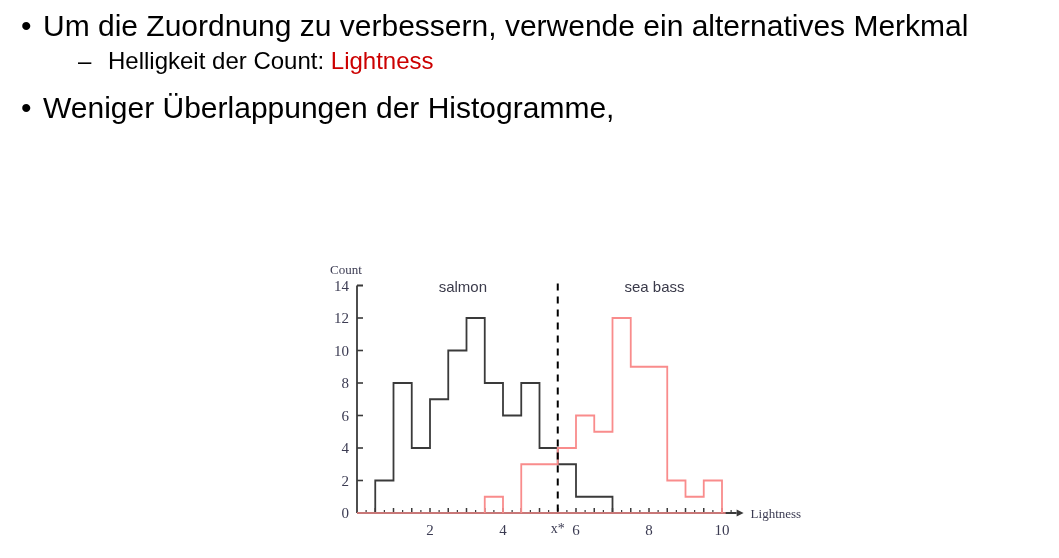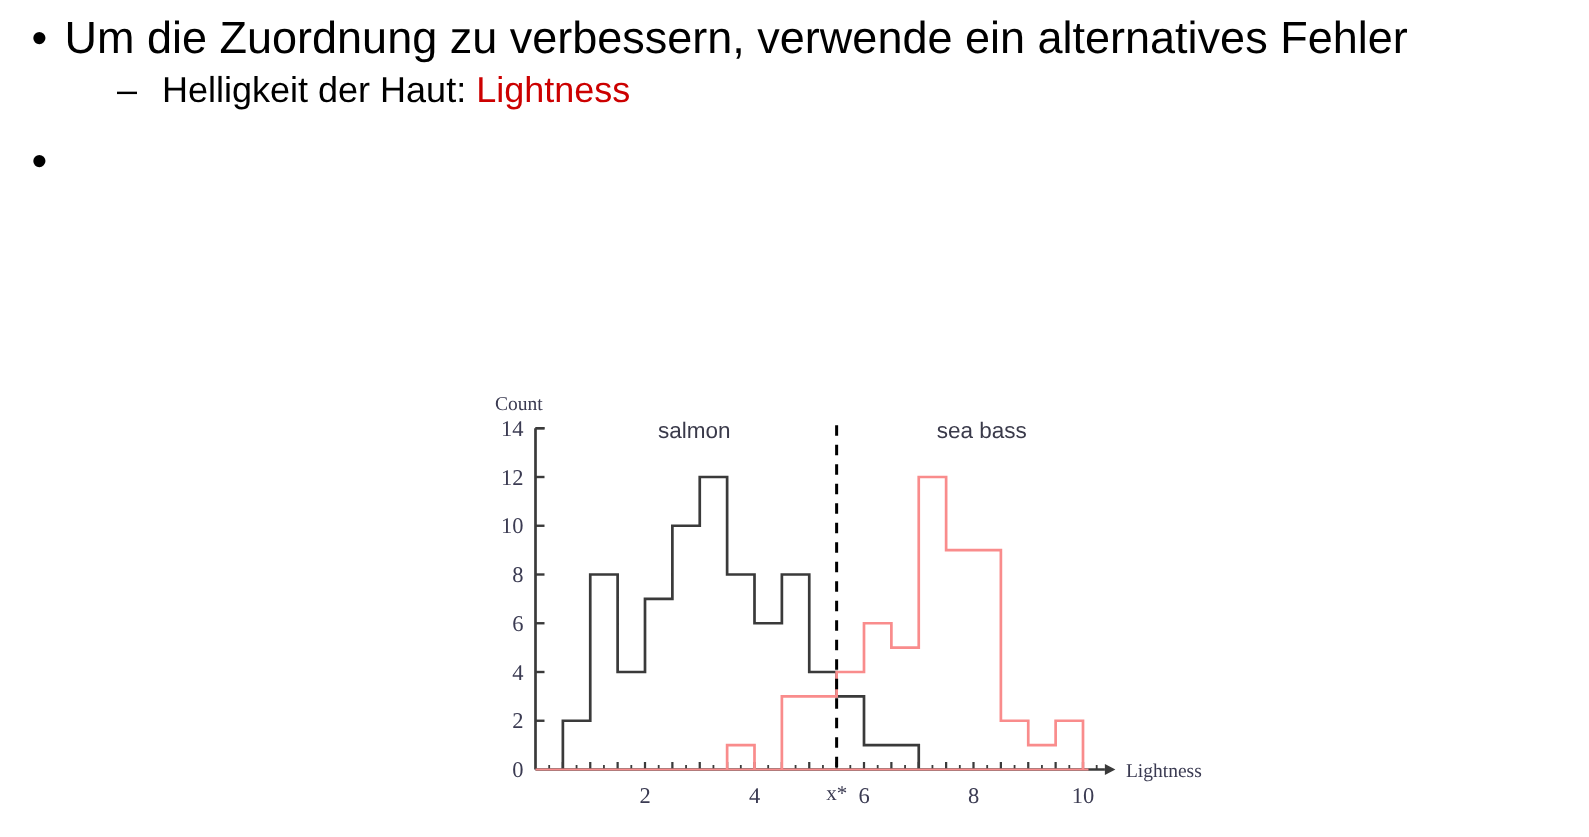--- a/index.html
+++ b/index.html
@@ -70,31 +70,31 @@
     fill:#3b3b52;
   }
 </style>
 </head>
 <body>
 
 <div id="slide-body">
 
   <div class="bullet-l1" id="b1">
     <span class="marker">•</span>
-    <span>Um die Zuordnung zu verbessern, verwende ein alternatives Fehler</span>
+    <span>Um die Zuordnung zu verbessern, verwende ein alternatives Merkmal</span>
   </div>
 
   <div class="bullet-l2" id="b2">
     <span class="marker">–</span>
-    <span>Helligkeit der Haut: </span><span class="kw">Lightness</span>
+    <span>Helligkeit der Count: </span><span class="kw">Lightness</span>
   </div>
 
   <div class="bullet-l1" id="b3">
     <span class="marker">•</span>
-    <br>
+    <span>Weniger Überlappungen der Histogramme,</span><br>
   </div>
 
 </div>
 
 <div id="figure">
   <svg id="chart-svg" width="500" height="300" viewBox="0 0 500 300">
 
   <path d="M 39 37.5 L 39 265" stroke="#3a3a3a" stroke-width="1.8" fill="none"></path>
       <path d="M 39 37.5 L 45 37.5" stroke="#3a3a3a" stroke-width="1.6" fill="none"></path>
       <path d="M 39 265 L 418.6 265" stroke="#3a3a3a" stroke-width="1.8" fill="none"></path>

